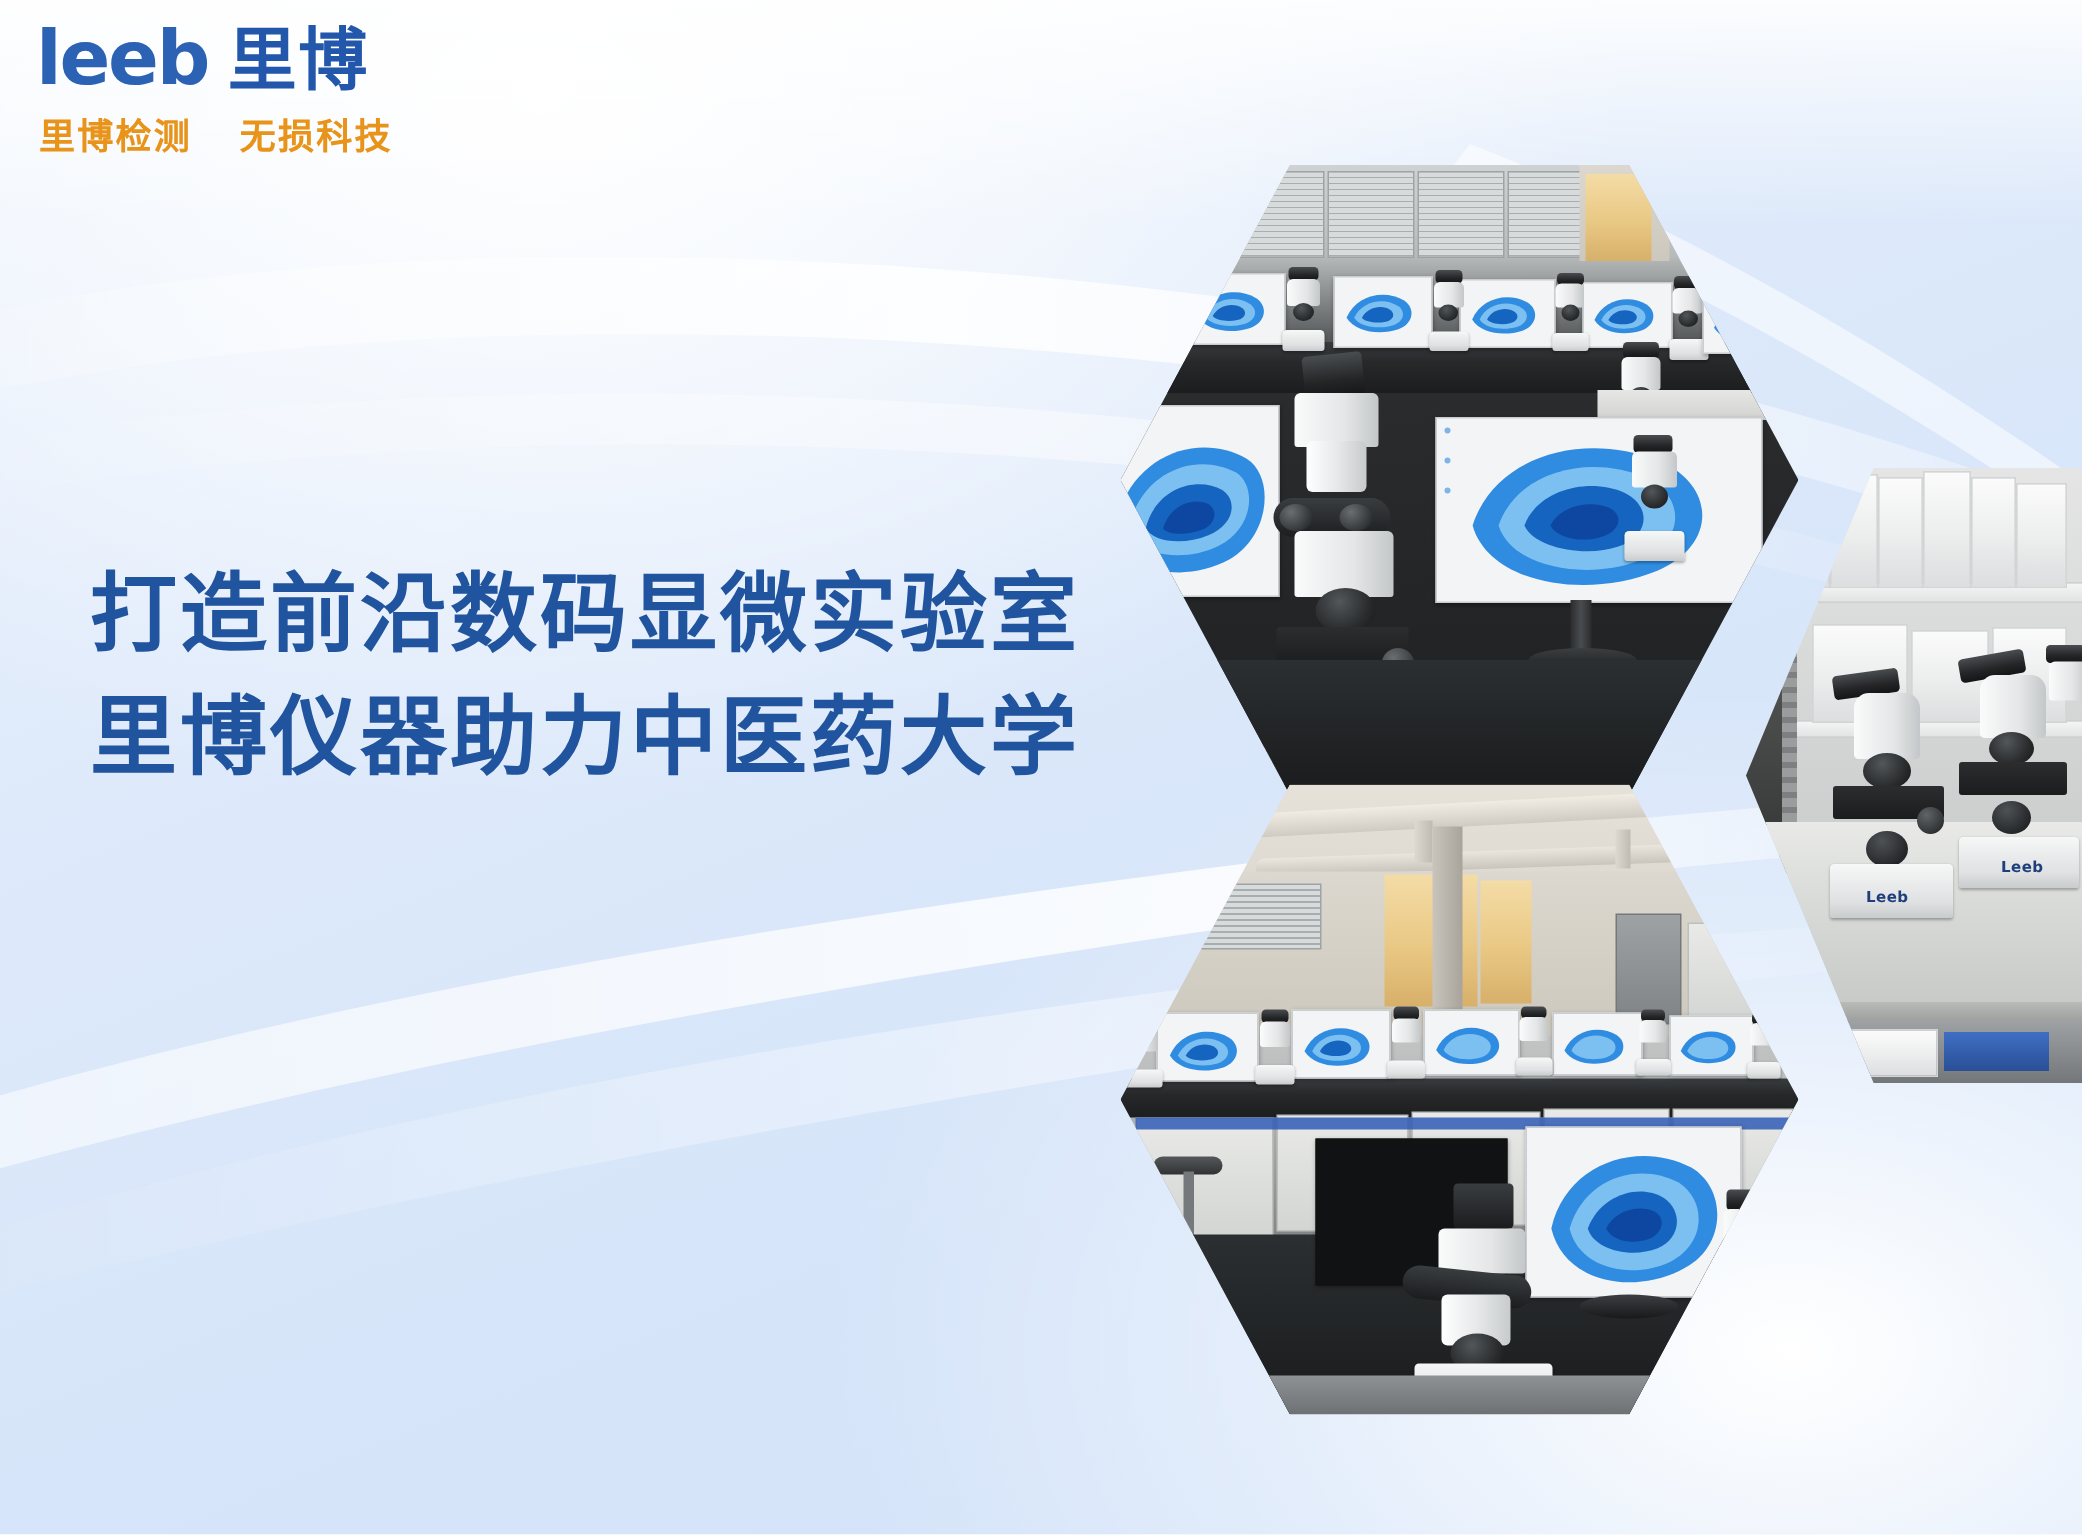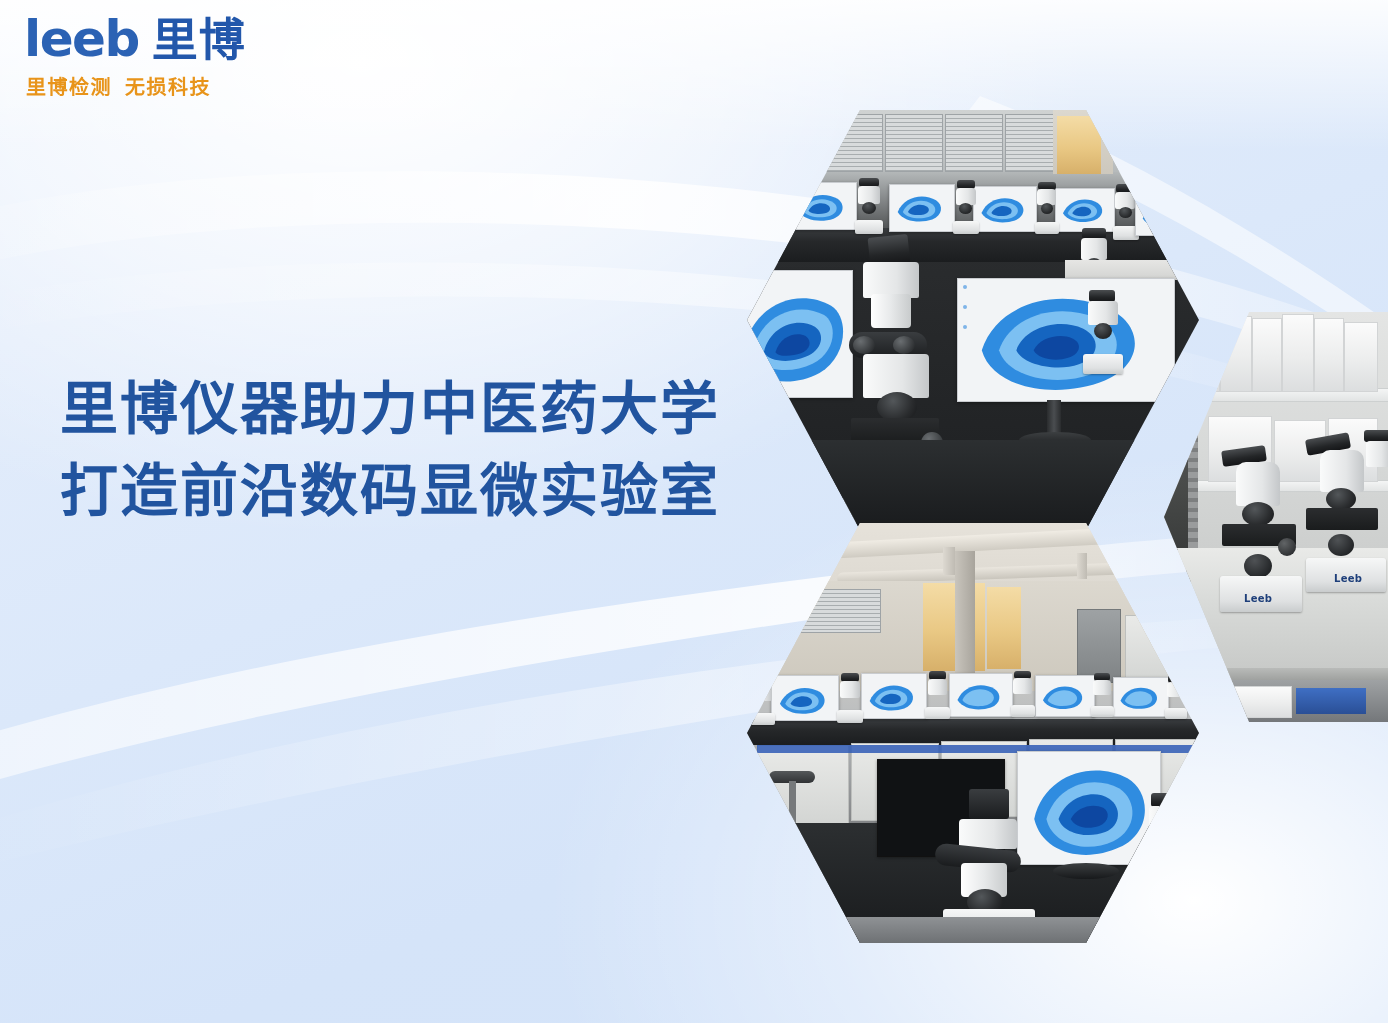--- a/index.html
+++ b/index.html
@@ -56,22 +56,22 @@
   .logo-cn {
     font-family: "DejaVu Sans", "Liberation Sans", sans-serif;
     font-size: 46px;
     font-weight: 700;
     letter-spacing: 1px;
     color: #2257ab;
   }
   .logo-tagline {
     margin-top: 7px;
     margin-left: 2px;
-    font-family: Liberation Serif, serif;
-    font-size: 20px;
+    font-family: Liberation Mono, monospace;
+    font-size: 24px;
     font-weight: 700;
     letter-spacing: 1.5px;
     color: #e8941a;
     white-space: pre;
   }
 
   
   .headline {
     position: absolute;
     left: 60px;
@@ -287,22 +287,22 @@
 
   <div class="logo">
     <div class="logo-row">
       <span class="logo-mark">leeb</span>
       <span class="logo-cn">里博</span>
     </div>
     <div class="logo-tagline">里博检测  无损科技</div>
   </div>
 
   <div class="headline">
+    <div class="headline-line">打造前沿数码显微实验室</div>
     <div class="headline-line">里博仪器助力中医药大学</div>
-    <div class="headline-line">打造前沿数码显微实验室</div>
   </div>
 
   <div class="photos">
 
     <div class="panel hex panel-top">
       <div class="scene" style="background:linear-gradient(180deg,#c8cccd 0%,#b9bdbe 14%,#2a2c2e 34%,#1d1f21 100%);">
 
         <div class="ceiling" style="height:62px;"></div>
         <div class="louvre" style="left:18px;  top:4px; width:56px; height:56px;"></div>
         <div class="louvre" style="left:78px;  top:4px; width:56px; height:56px;"></div>

